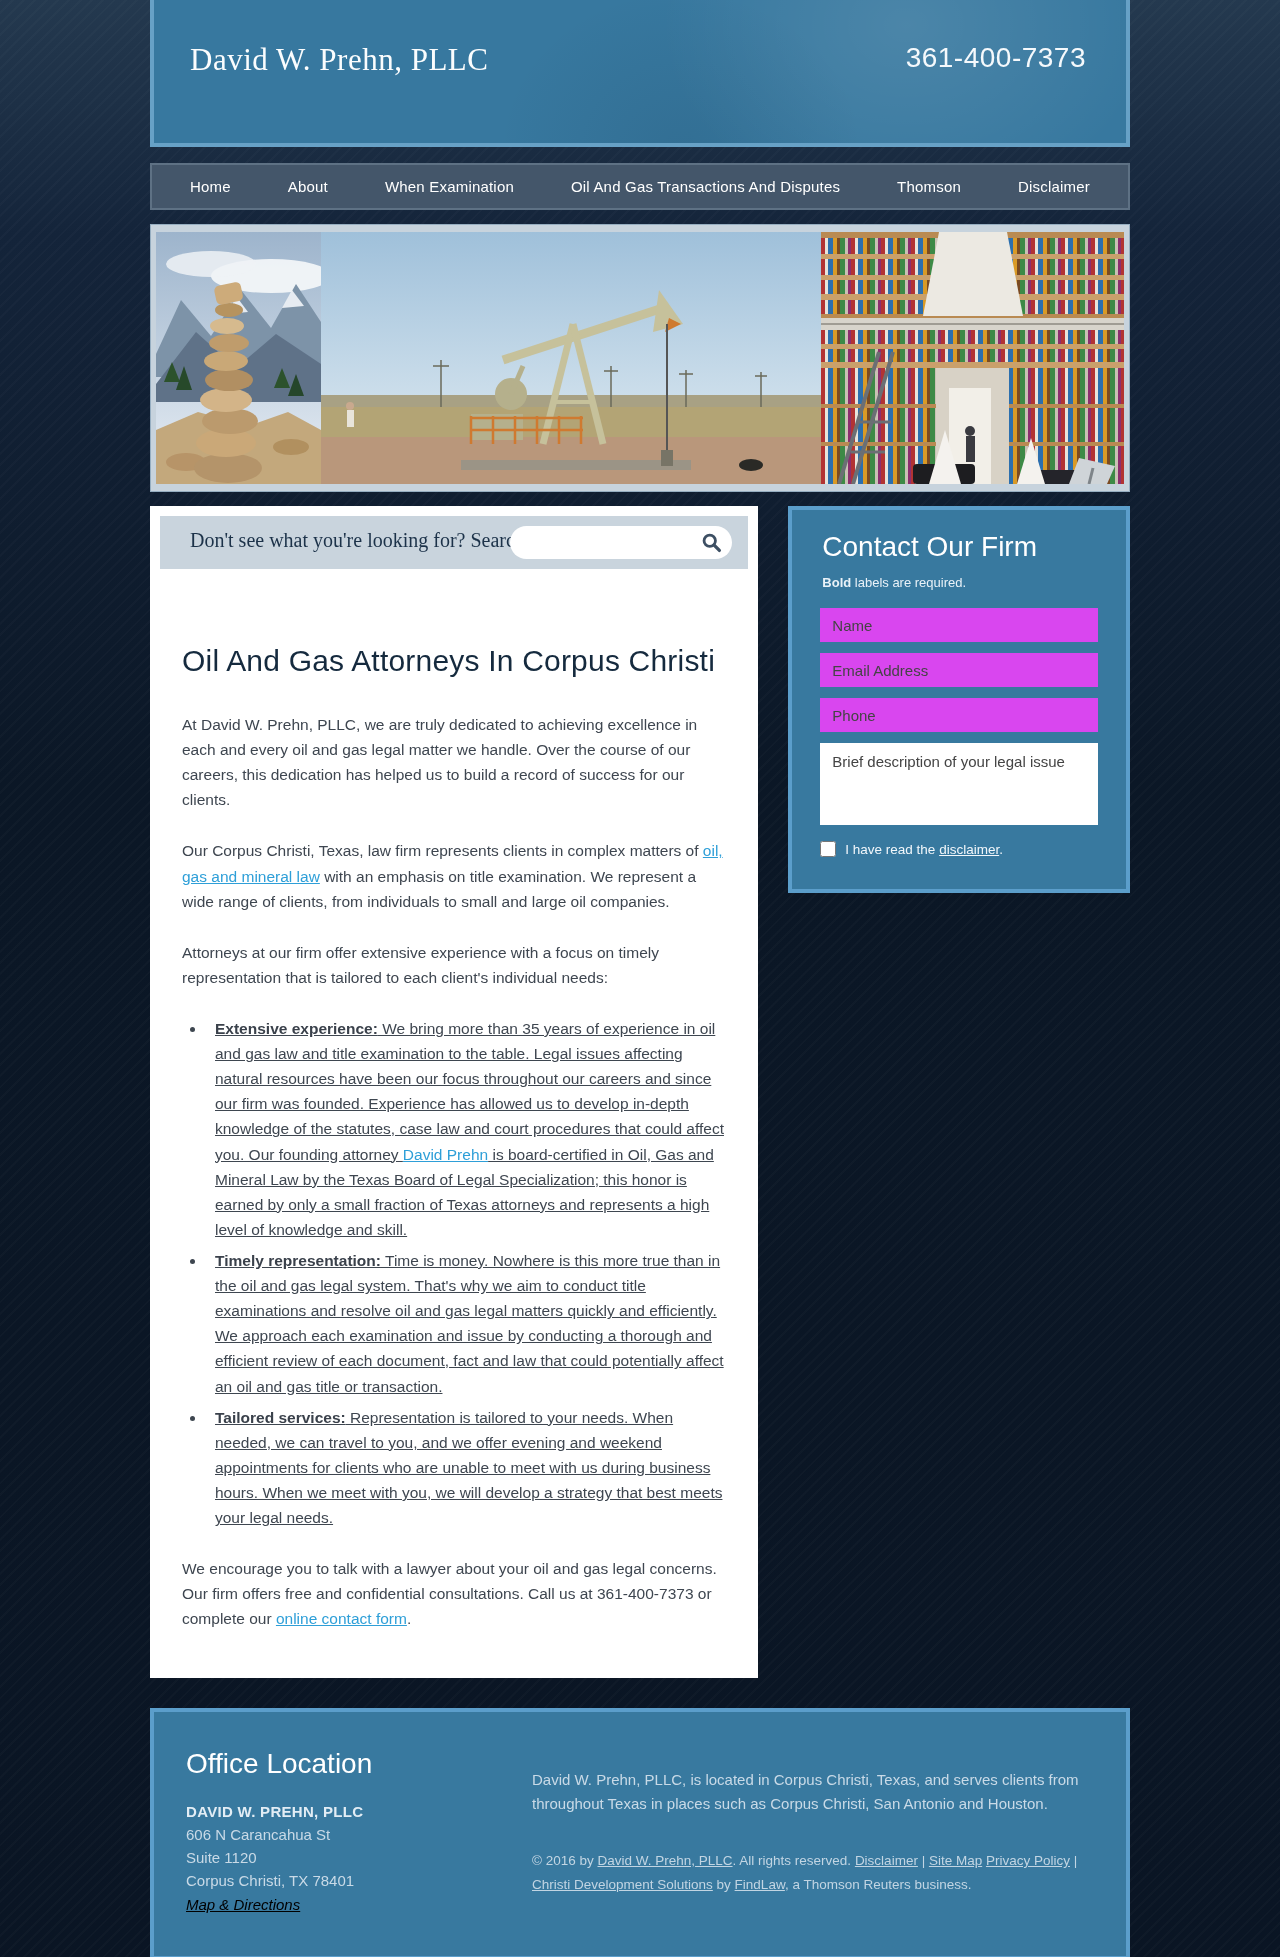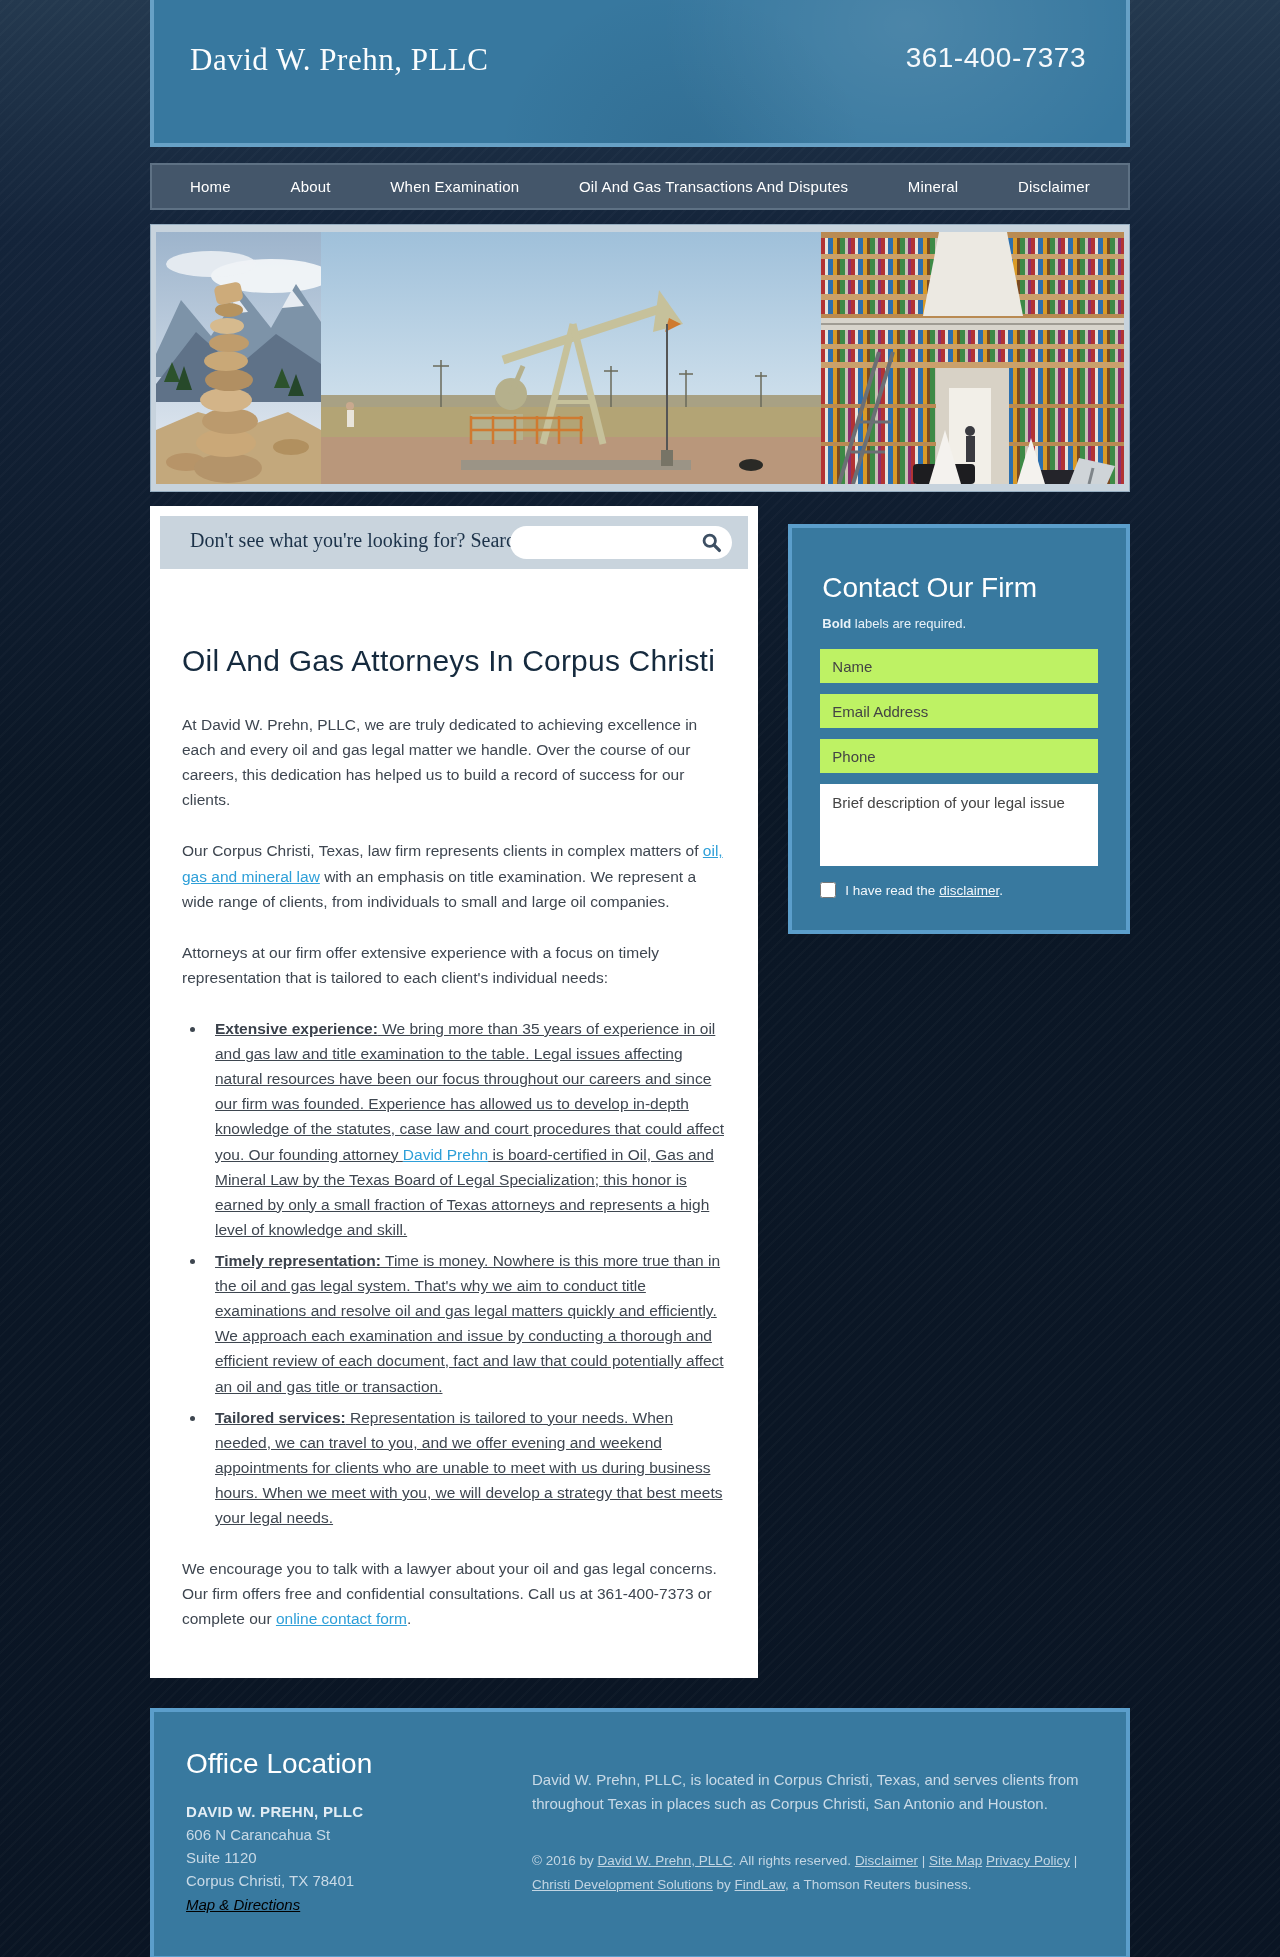--- a/index.html
+++ b/index.html
@@ -76,27 +76,27 @@
   .content-box p.first{ margin-top:34px; }
   .content-box a, .content-box .inline-link{ color:#2e9fd8; text-decoration:underline; cursor:pointer; }
   .feature-list{ margin:26px 32px 0 38px; padding-left:18px; }
   .feature-list li{
     font-size:15.5px; line-height:1.62; color:#3e4650; padding-left:9px; margin-top:6px;text-decoration:underline;
   }
   .feature-list b, .content-box b{ color:#3a414b; }
 
   
   .contact-panel{
-    width:358px; background:#38799f; border:4px solid #5b9ecb; padding:36px 28px 32px;margin-top:18px;
+    width:358px; background:#38799f; border:4px solid #5b9ecb; padding:13px 28px 32px;
   }
   .contact-title{ font-size:28px; font-weight:400; color:#ffffff; margin:8px 0 12px 2px; }
   .required-note{ font-size:13px; color:#eaf2f8; margin-left:2px; }
   .contact-panel input[type=text]{
     display:block; width:100%; height:34px; margin-top:11px; border:none;
-    font-size:15px; color:#333; padding:0 12px; outline:none; background:#bef264;
+    font-size:15px; color:#333; padding:0 12px; outline:none; background:#d946ef;
     font-family:"Liberation Sans", sans-serif;
   }
   .contact-panel input.first-field{ margin-top:18px; }
   .contact-panel textarea{
     display:block; width:100%; height:82px; margin-top:11px; border:none; resize:none;
     font-size:15px; color:#333; padding:9px 12px; outline:none; background:#fff;
     font-family:"Liberation Sans", sans-serif; line-height:1.35;
   }
   .contact-panel ::placeholder{ color:#444; opacity:1; }
   .disclaimer-row{ margin-top:16px; display:flex; align-items:center; gap:9px; }
@@ -142,21 +142,21 @@
     <div class="site-header">
       <div class="firm-name">David W. Prehn, PLLC</div>
       <div class="phone">361-400-7373</div>
     </div>
 
     <div class="site-nav">
       <a href="#">Home</a>
       <a href="#">About</a>
       <a href="#">When Examination</a>
       <a href="#">Oil And Gas Transactions And Disputes</a>
-      <a href="#">Mineral</a>
+      <a href="#">Thomson</a>
       <a href="#">Disclaimer</a>
     </div>
 
     <div class="hero">
 
       <svg width="165" height="252" viewBox="0 0 165 252">
         <defs>
           <linearGradient id="sky1" x1="0" y1="0" x2="0" y2="1">
             <stop offset="0" stop-color="#9db4cc"></stop>
               <stop offset="1" stop-color="#e9eff5"></stop>

